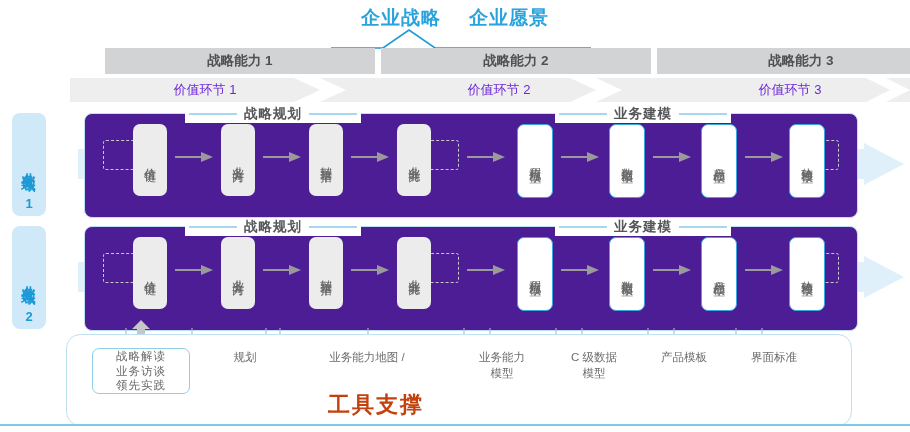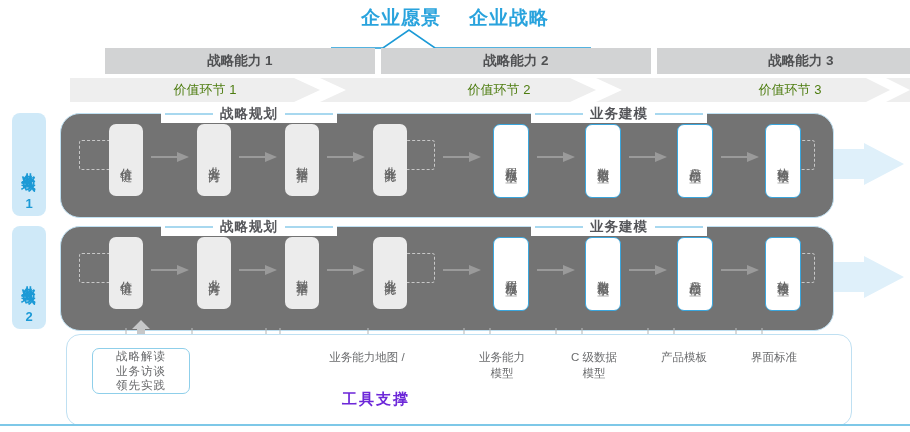--- a/index.html
+++ b/index.html
@@ -17,31 +17,31 @@
   .cap-row{left:70px;top:48px;width:840px;height:26px;display:flex;gap:6px;padding-left:35px;}
   .cap-cell{background:#d2d3d4;display:flex;align-items:center;justify-content:center;
     font-size:13.5px;font-weight:bold;color:#4f5052;}
   .cap-cell.c1{width:270px;}
   .cap-cell.c2{width:270px;}
   .cap-cell.c3{width:288px;}
   
   .vc-row{left:70px;top:78px;width:840px;height:24px;}
   .vc-svg{display:block;}
   .vc-label{position:absolute;top:78px;height:24px;display:flex;align-items:center;justify-content:center;
-    font-size:13px;color:#4d7c0f;}
+    font-size:13px;color:#6d28d9;}
   .vc1{left:70px;width:270px;}
   .vc2{left:364px;width:270px;text-align:right;}
   .vc3{left:646px;width:288px;}
   
   .domain-tab{width:34px;border-radius:8px;background:#cfe9f8;display:flex;align-items:center;justify-content:center;}
   .domain-tab span{writing-mode:vertical-rl;text-orientation:upright;font-size:14px;font-weight:bold;color:#1c9ad6;letter-spacing:2px;}
   #tab1{left:12px;top:113px;height:103px;}
   #tab2{left:12px;top:226px;height:103px;}
   
-  .row-box{left:60px;width:772px;border:1.4px solid #bfe0f2;border-radius:20px;background:#737373;}
+  .row-box{left:84px;width:772px;border:1.4px solid #bfe0f2;border-radius:8px;background:#4c1d95;}
   #row1{top:113px;height:103px;}
   #row2{top:226px;height:103px;}
   .bg-arrow{pointer-events:none;}
   
   .sec-head{position:absolute;top:-9px;height:18px;display:flex;align-items:center;gap:7px;background:#fff;padding:0 4px;}
   .sec-head .rule{width:48px;height:1.4px;background:#a8d8ef;}
   .sec-title{font-size:13.5px;font-weight:bold;color:#55565a;letter-spacing:1px;white-space:nowrap;}
   .sec-sp{left:100px;}
   .sec-bm{left:470px;}
   
@@ -53,29 +53,29 @@
   .node.gray{background:#ececec;}
   .node.blue{background:#fff;border:1.5px solid #3aa6dd;}
   .arrow{position:absolute;top:38px;}
   
   .tools-box{left:66px;top:334px;width:784px;height:90px;border:1.5px solid #bfe0f2;border-radius:14px;background:#fff;}
   .tool-note{position:absolute;text-align:center;font-size:11.5px;color:#6b6c6e;line-height:1.35;}
   .tool-card{position:absolute;left:92px;top:348px;width:96px;height:44px;border:1.3px solid #8fcfea;border-radius:7px;
     background:#fff;display:flex;flex-direction:column;align-items:center;justify-content:center;
     font-size:11.5px;color:#6b6c6e;line-height:1.28;letter-spacing:1px;}
   .tools-title{position:absolute;left:0;top:390px;width:752px;text-align:center;
-    font-size:15px;font-weight:bold;color:#6d28d9;letter-spacing:2px;}
+    font-size:22px;font-weight:bold;color:#c2410c;letter-spacing:2px;}
   .bottom-rule{position:absolute;left:0;top:424px;width:910px;height:1.5px;background:#7ec8e8;}
 </style>
 </head>
 <body>
 
 <div class="abs top-titles">
+  <div class="top-title">企业战略</div>
   <div class="top-title">企业愿景</div>
-  <div class="top-title">企业战略</div>
 </div>
 <svg class="abs peak-line" viewBox="0 0 260 24">
   <polyline points="0,20 52,20 78,2 104,20 260,20" fill="none" stroke="#1c9ad6" stroke-width="1.6"></polyline>
 </svg>
 
 <div class="abs cap-row">
   <div class="cap-cell c1">战略能力 1</div>
   <div class="cap-cell c2">战略能力 2</div>
   <div class="cap-cell c3">战略能力 3</div>
 </div>
@@ -266,20 +266,21 @@
 
 <div class="abs tools-box"></div>
 
 <div class="tool-card">
   <div>战略解读</div>
   <div>业务访谈</div>
   <div>领先实践</div>
 </div>
 
 <div class="tool-note" style="left:190px;top:350px;width:110px;">
+  <div>规划</div>
 </div>
 <div class="tool-note" style="left:300px;top:350px;width:134px;">
   <div>业务能力地图 /</div>
 </div>
 <div class="tool-note" style="left:447px;top:350px;width:110px;">
   <div>业务能力</div>
   <div>模型</div>
 </div>
 <div class="tool-note" style="left:542px;top:350px;width:104px;">
   <div>C 级数据</div>

